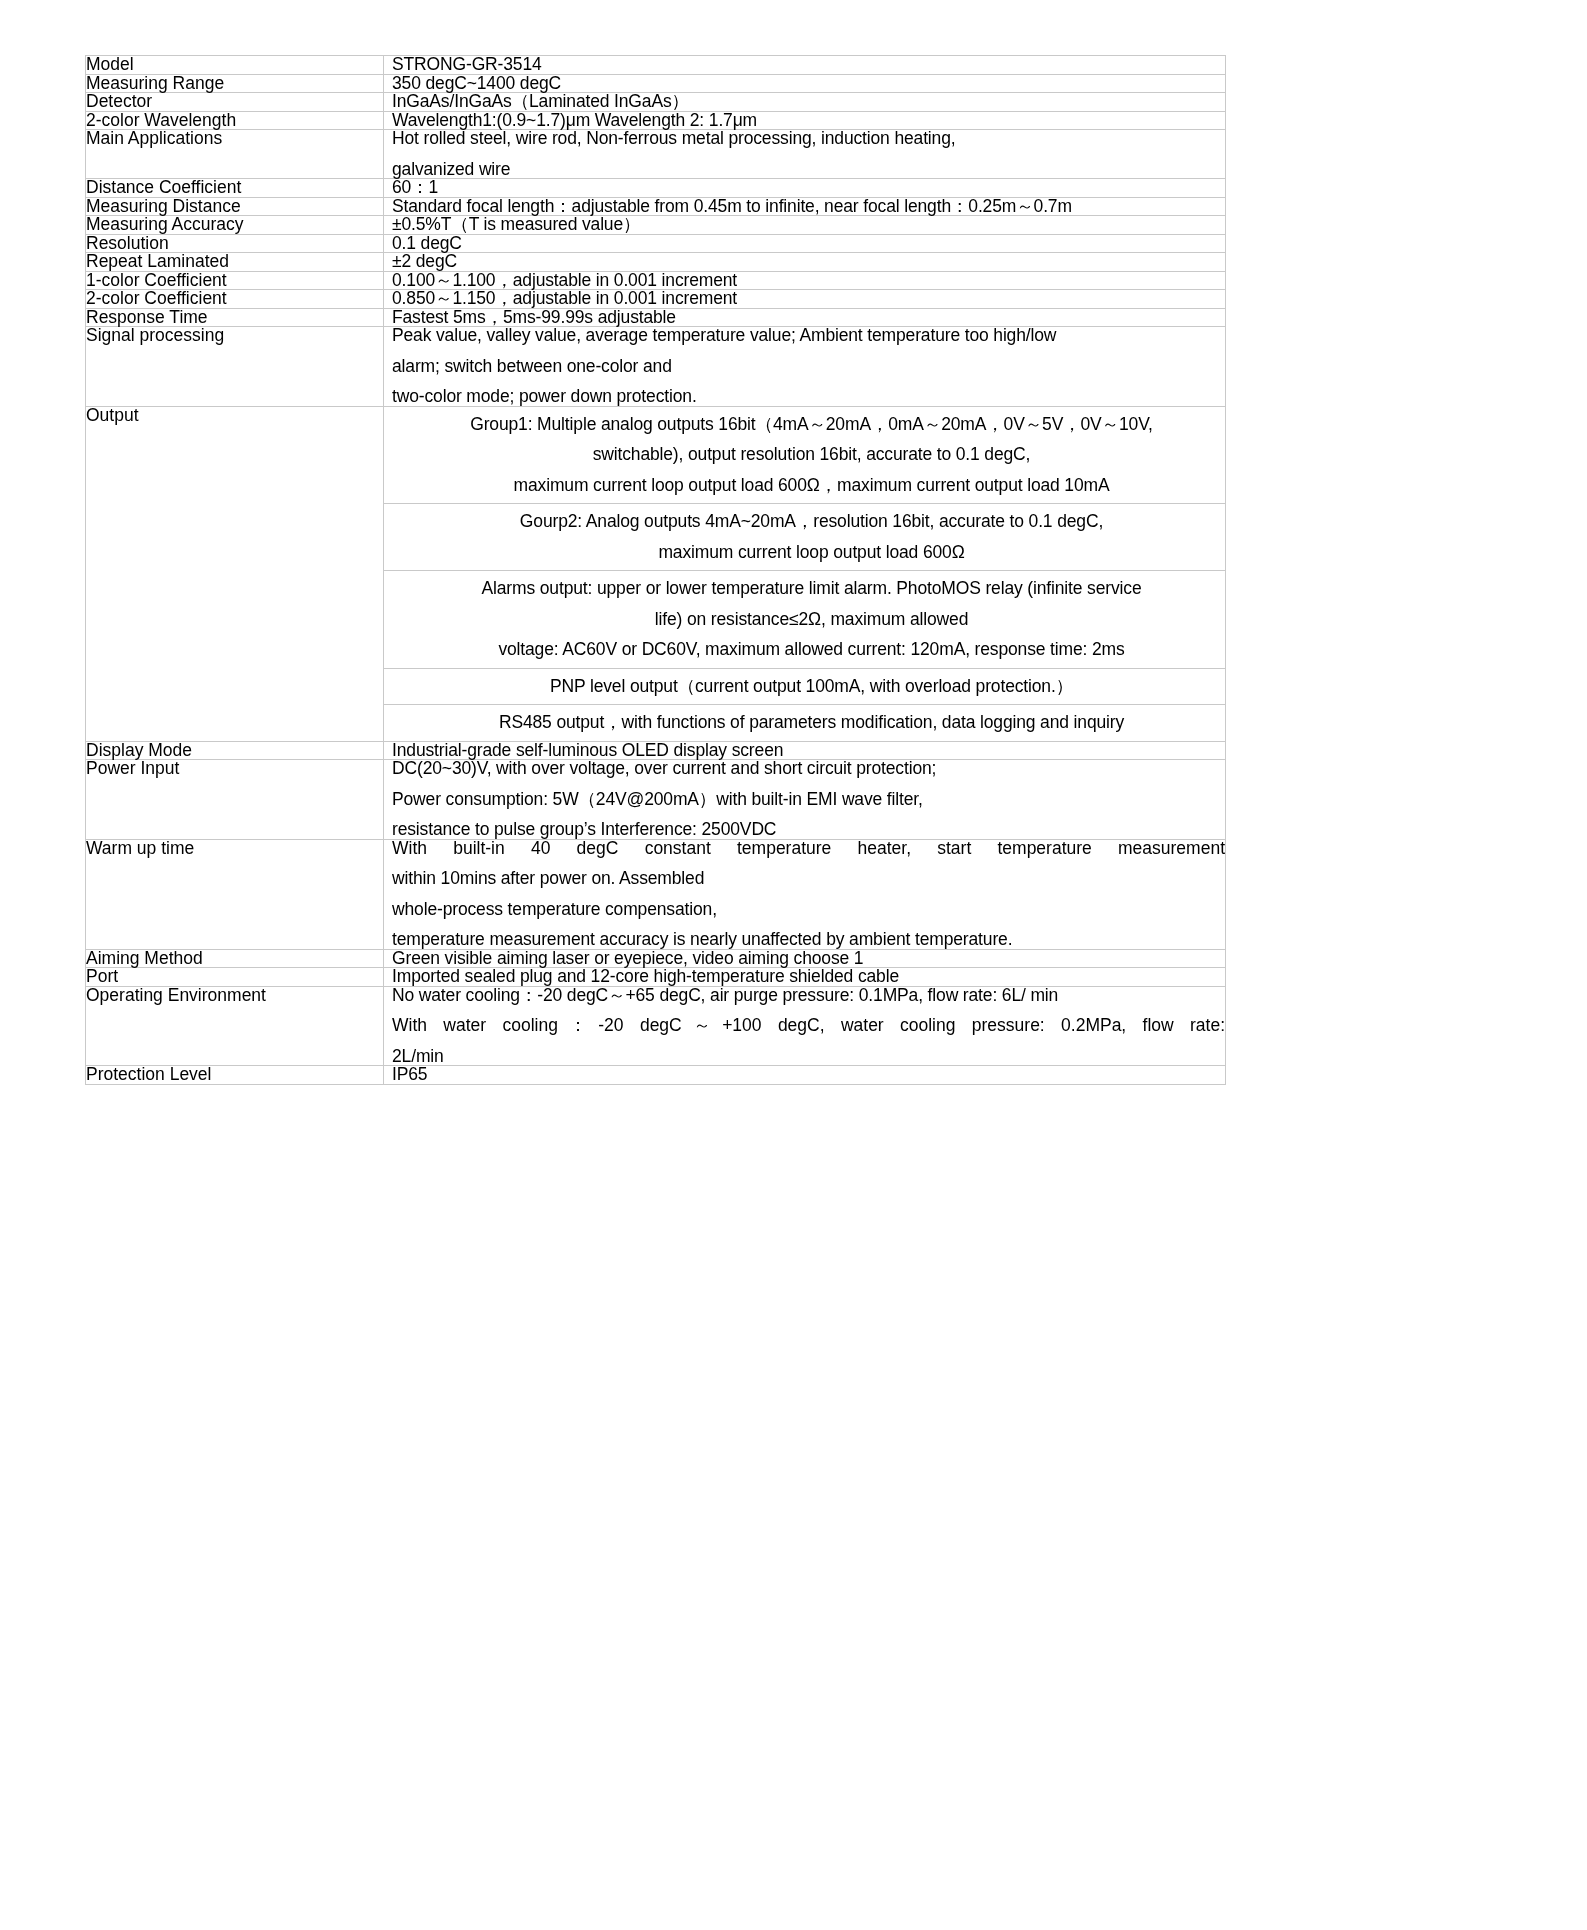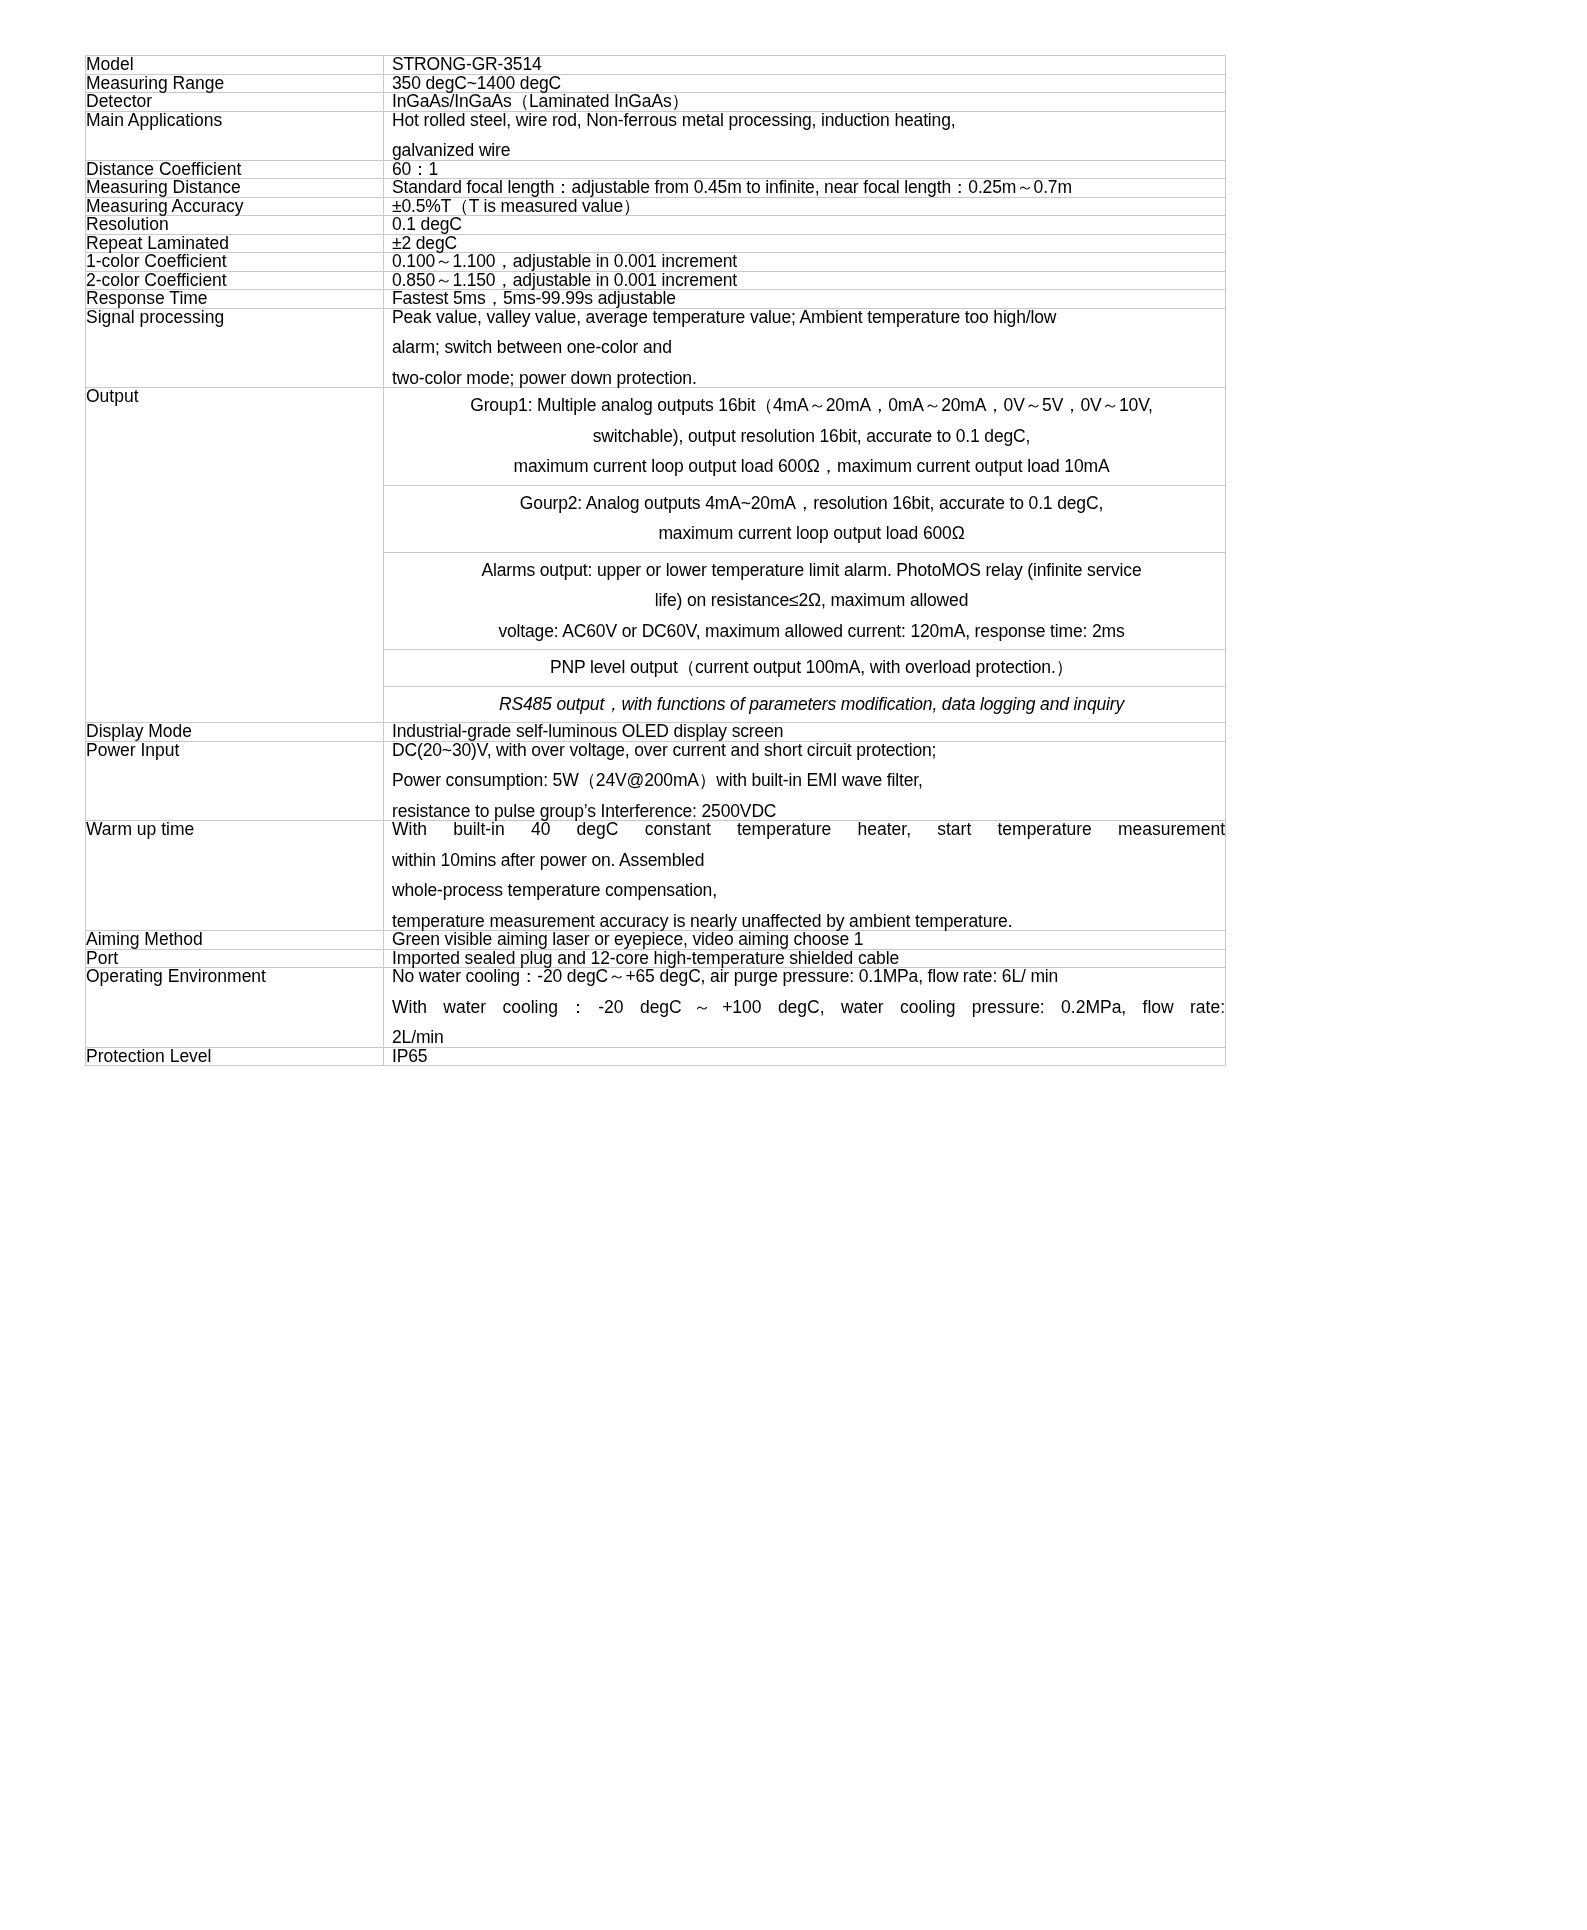--- a/index.html
+++ b/index.html
@@ -51,21 +51,20 @@
     table-layout: fixed;
   }
   table.sub td {
     border: 0;
     border-bottom: 1px solid #c9c9c9;
     padding: 9px 6px 9px 12px;
     vertical-align: top;
   }
   table.sub tr:last-child td {
     border-bottom: 0;
-    font-style: italic;
   }
   .line {
     display: block;
     white-space: nowrap;
     padding: 0;
     margin: 0 0 13px 8px;
   }
   .line:last-child { margin-bottom: 0; }
 
   .just {
@@ -97,20 +96,26 @@
             <span class="line tight">350 degC~1400 degC</span>
           </td>
         </tr>
         <tr>
           <td class="label">Detector</td>
           <td class="value">
             <span class="line tight">InGaAs/InGaAs（Laminated InGaAs）</span>
           </td>
         </tr>
         <tr>
+          <td class="label">2-color Wavelength</td>
+          <td class="value">
+            <span class="line tight">Wavelength1:(0.9~1.7)μm Wavelength 2: 1.7μm</span>
+          </td>
+        </tr>
+        <tr>
           <td class="label">Main Applications</td>
           <td class="value">
             <span class="line tight">Hot rolled steel, wire rod, Non-ferrous metal processing, induction heating,</span>
             <span class="line tight">galvanized wire</span>
           </td>
         </tr>
         <tr>
           <td class="label">Distance Coefficient</td>
           <td class="value">
             <span class="line tight">60：1</span>

